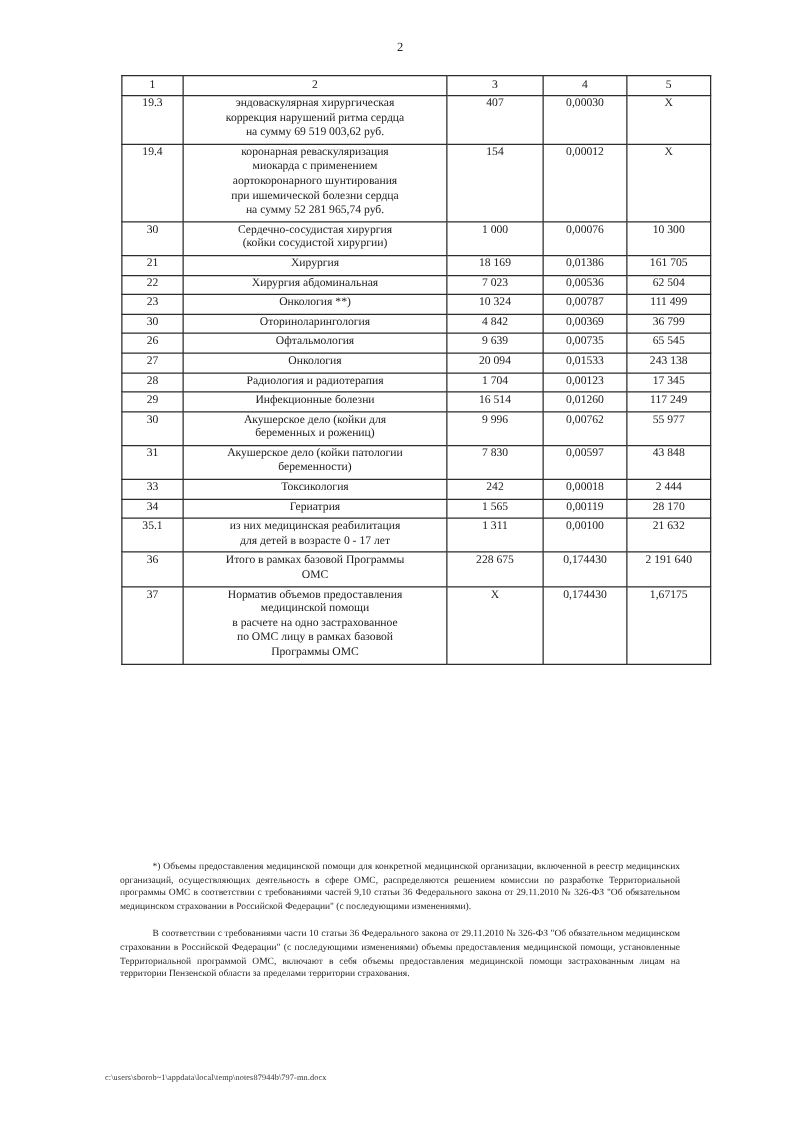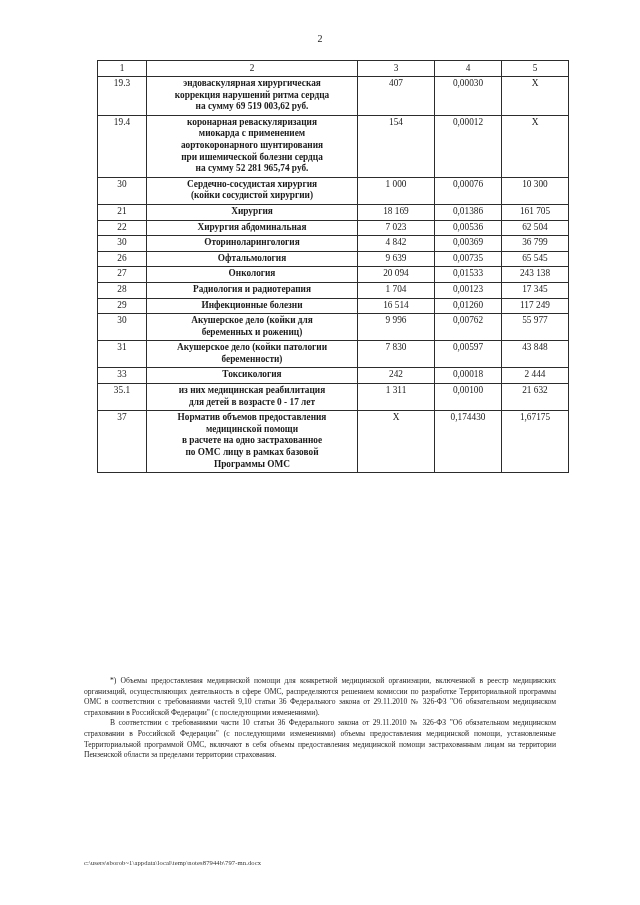--- a/index.html
+++ b/index.html
@@ -58,34 +58,34 @@
     padding-top: 1px;
     padding-bottom: 1px;
     height: 13px;
   }
   td.c1 { width: 44px; }
   td.c2 { width: 206px; }
   td.c3 { width: 72px; }
   td.c4 { width: 62px; }
   td.c5 { width: 62px; }
 
-  .cell-lines span { display: block; font-weight: bold; }
+  .cell-lines span { display: block; }
 
   .footnotes {
     position: absolute;
     left: 84px;
     top: 676px;
     width: 472px;
     font-size: 7.6px;
     line-height: 10.6px;
     text-align: justify;
     color: #1f1f1f;
   }
   .footnotes p {
-    margin: 0;
+    margin: 12px;
     text-indent: 26px;
     text-align: justify;
   }
 
   .doc-footer {
     position: absolute;
     left: 84px;
     top: 858px;
     font-size: 6.6px;
     line-height: 9px;
@@ -156,20 +156,29 @@
         <tr>
           <td class="c1">22</td>
           <td class="c2 cell-lines">
             <span>Хирургия абдоминальная</span>
           </td>
           <td class="c3">7 023</td>
           <td class="c4">0,00536</td>
           <td class="c5">62 504</td>
         </tr>
         <tr>
+          <td class="c1">23</td>
+          <td class="c2 cell-lines">
+            <span>Онкология **)</span>
+          </td>
+          <td class="c3">10 324</td>
+          <td class="c4">0,00787</td>
+          <td class="c5">111 499</td>
+        </tr>
+        <tr>
           <td class="c1">30</td>
           <td class="c2 cell-lines">
             <span>Оториноларингология</span>
           </td>
           <td class="c3">4 842</td>
           <td class="c4">0,00369</td>
           <td class="c5">36 799</td>
         </tr>
         <tr>
           <td class="c1">26</td>
@@ -230,28 +239,47 @@
         <tr>
           <td class="c1">33</td>
           <td class="c2 cell-lines">
             <span>Токсикология</span>
           </td>
           <td class="c3">242</td>
           <td class="c4">0,00018</td>
           <td class="c5">2 444</td>
         </tr>
         <tr>
+          <td class="c1">34</td>
+          <td class="c2 cell-lines">
+            <span>Гериатрия</span>
+          </td>
+          <td class="c3">1 565</td>
+          <td class="c4">0,00119</td>
+          <td class="c5">28 170</td>
+        </tr>
+        <tr>
           <td class="c1">35.1</td>
           <td class="c2 cell-lines">
             <span>из них медицинская реабилитация</span>
             <span>для детей в возрасте 0 - 17 лет</span>
           </td>
           <td class="c3">1 311</td>
           <td class="c4">0,00100</td>
           <td class="c5">21 632</td>
+        </tr>
+        <tr>
+          <td class="c1">36</td>
+          <td class="c2 cell-lines">
+            <span>Итого в рамках базовой Программы</span>
+            <span>ОМС</span>
+          </td>
+          <td class="c3">228 675</td>
+          <td class="c4">0,174430</td>
+          <td class="c5">2 191 640</td>
         </tr>
         <tr>
           <td class="c1">37</td>
           <td class="c2 cell-lines">
             <span>Норматив объемов предоставления</span>
             <span>медицинской помощи</span>
             <span>в расчете на одно застрахованное</span>
             <span>по ОМС лицу в рамках базовой</span>
             <span>Программы ОМС</span>
           </td>

